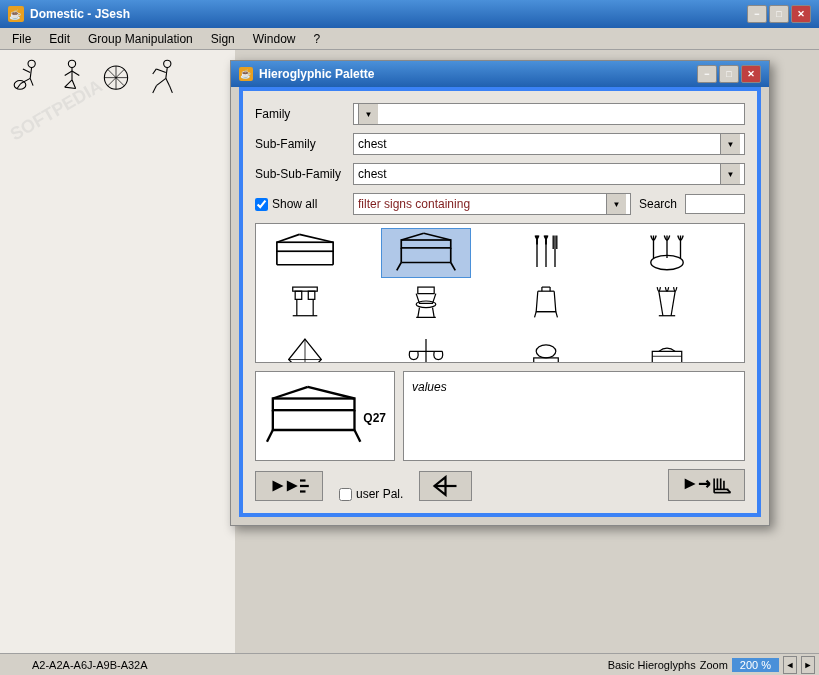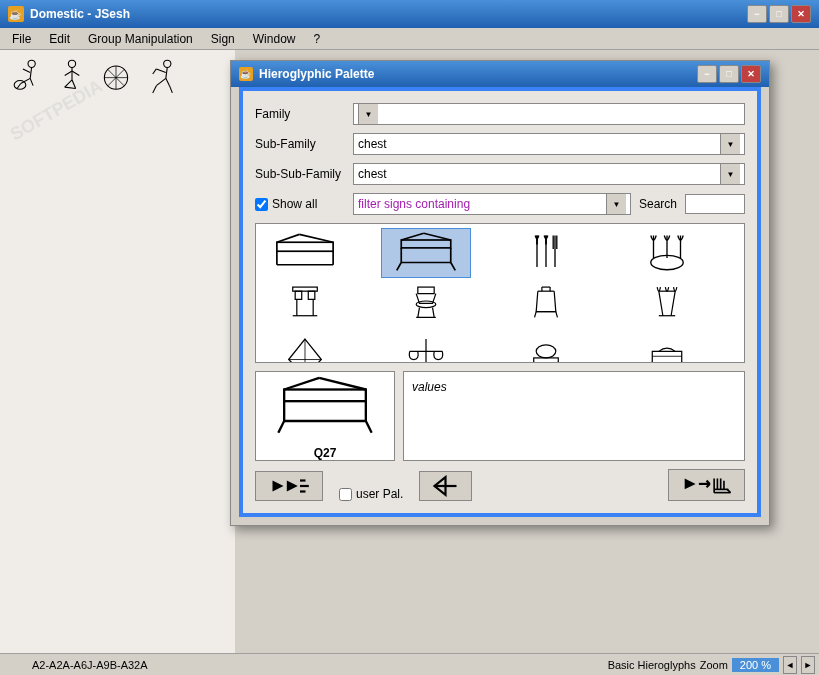--- a/index.html
+++ b/index.html
@@ -309,23 +309,23 @@
     .bottom-section {
       display: flex;
       gap: 8px;
       margin-bottom: 8px;
     }
     .preview-box {
       width: 140px;
       border: 1px solid #888;
       background: white;
       display: flex;
-      flex-direction: column;
-      align-items: center;
-      padding: 0;
+      flex-direction: row;
+      align-items: center;
+      padding: 8px;
     }
     .preview-label {
       font-size: 12px;
       font-weight: bold;
       margin-top: 4px;
     }
     .values-box {
       flex: 1;
       border: 1px solid #888;
       background: white;
@@ -494,21 +494,21 @@
           <div class="select-arrow">▼</div>
         </div>
       </div>
 
       <div class="show-all-row">
         <div class="checkbox-label">
           <input type="checkbox" checked="" style="">
           <span>Show all</span>
         </div>
         <div class="filter-select">
-          <span style="color:#a21caf;">filter signs containing</span>
+          <span style="color:#7f1d1d;">filter signs containing</span>
           <div class="select-arrow">▼</div>
         </div>
         <span class="search-label">Search</span>
         <input type="text" class="search-input" style="">
       </div>
 
       <div class="glyph-grid-container">
         <div class="glyph-grid">
 
           <div class="glyph-cell">

